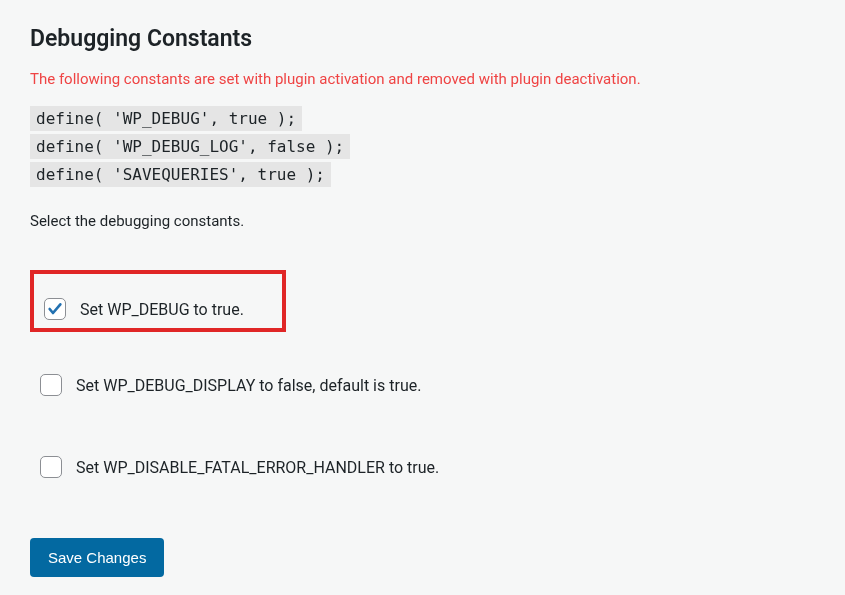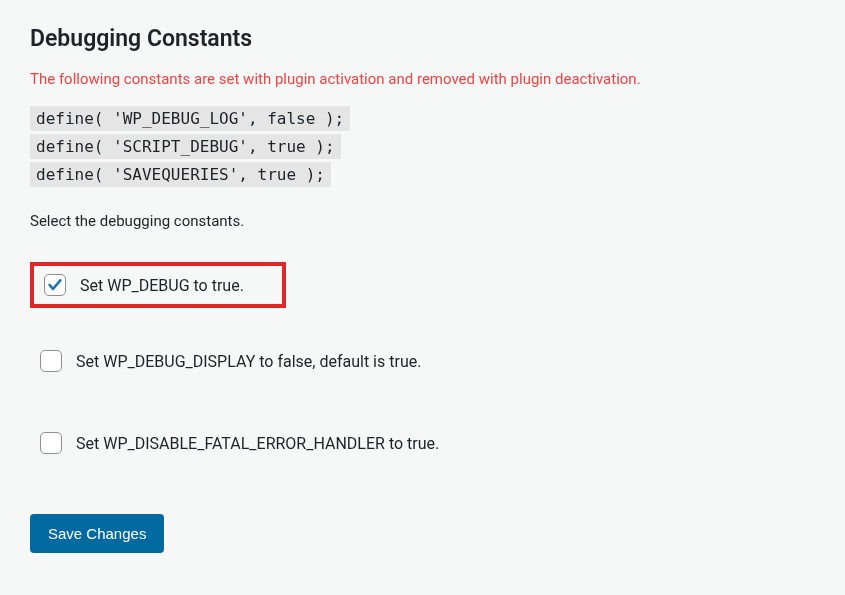--- a/index.html
+++ b/index.html
@@ -34,33 +34,33 @@
       font-family: ui-monospace, SFMono-Regular, Menlo, Monaco, Consolas, monospace;
       font-size: 16px;
       padding: 3px 6px;
       margin-bottom: 3px;
       color: #1d2327;
       white-space: pre;
     }
     .select-label {
       font-size: 15px;
       color: #1d2327;
-      margin-bottom: 32px;
+      margin-bottom: 40px;
     }
     .checkbox-row {
       display: flex;
       align-items: center;
       gap: 14px;
       margin-bottom: 44px;
       padding: 8px 10px;
     }
     .checkbox-row.highlight {
       border: 4px solid #e02626;
       display: inline-flex;
-      padding: 8px 38px 8px 10px;
+      padding: 24px 38px 8px 10px;
       margin-bottom: 34px;
     }
     .checkbox {
       width: 22px;
       height: 22px;
       border: 1px solid #8c8f94;
       border-radius: 5px;
       background: #fff;
       display: flex;
       align-items: center;
@@ -95,22 +95,22 @@
 </head>
 <body>
 
 
 
 <h2>Debugging Constants</h2>
 
 <p class="description">The following constants are set with plugin activation and removed with plugin deactivation.</p>
 
 <div class="code-block">
+  <div><span class="code-line">define( 'WP_DEBUG', true );</span></div>
   <div><span class="code-line">define( 'WP_DEBUG_LOG', false );</span></div>
-  <div><span class="code-line">define( 'SCRIPT_DEBUG', true );</span></div>
   <div><span class="code-line">define( 'SAVEQUERIES', true );</span></div>
 </div>
 
 <p class="select-label">Select the debugging constants.</p>
 
 <div>
   <div class="checkbox-row highlight">
     <span class="checkbox checked">
       <svg viewBox="0 0 24 24" fill="none" stroke="#2271b1" stroke-width="4" stroke-linecap="round" stroke-linejoin="round">
           <polyline points="4 12 9 18 20 5"></polyline>

